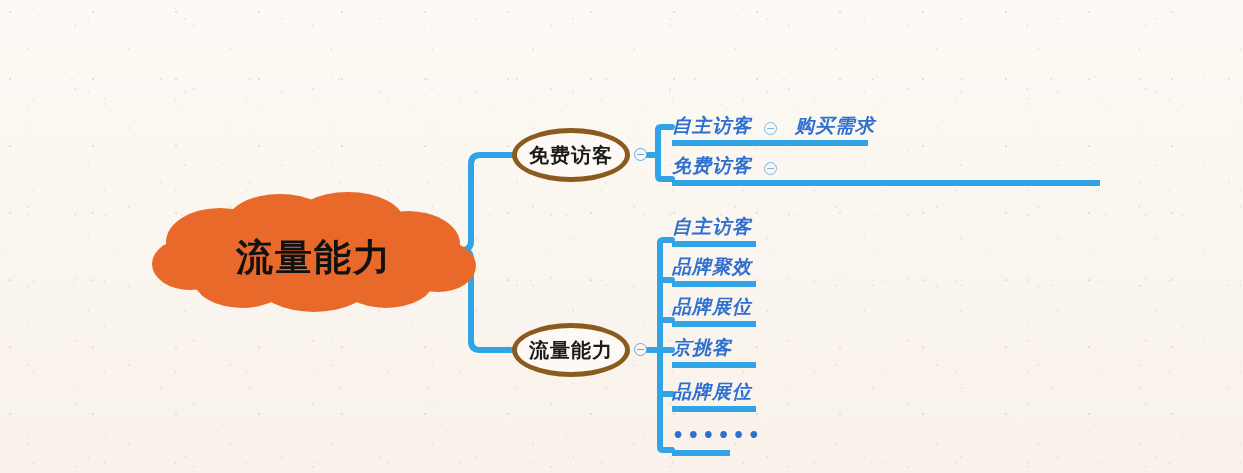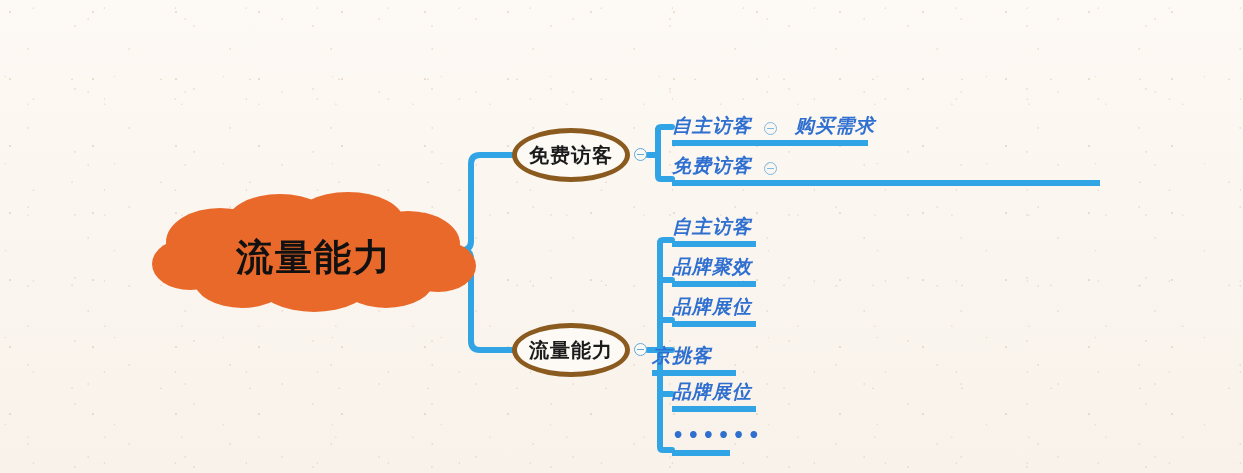--- a/index.html
+++ b/index.html
@@ -243,21 +243,21 @@
   </div>
 
   <div class="leaf" style="left:672px; top:253px; width:84px;">
     <span class="leaf-text">品牌聚效</span>
   </div>
 
   <div class="leaf" style="left:672px; top:293px; width:84px;">
     <span class="leaf-text">品牌展位</span>
   </div>
 
-  <div class="leaf" style="left:652px; top:334px; width:84px;margin-top:8px;">
+  <div class="leaf" style="left:672px; top:334px; width:84px;">
     <span class="leaf-text">京挑客</span>
   </div>
 
   <div class="leaf" style="left:672px; top:378px; width:84px;">
     <span class="leaf-text">品牌展位</span>
   </div>
 
   <div class="leaf" style="left:672px; top:422px; width:58px;">
     <span class="dots-text">••••••</span>
   </div>

